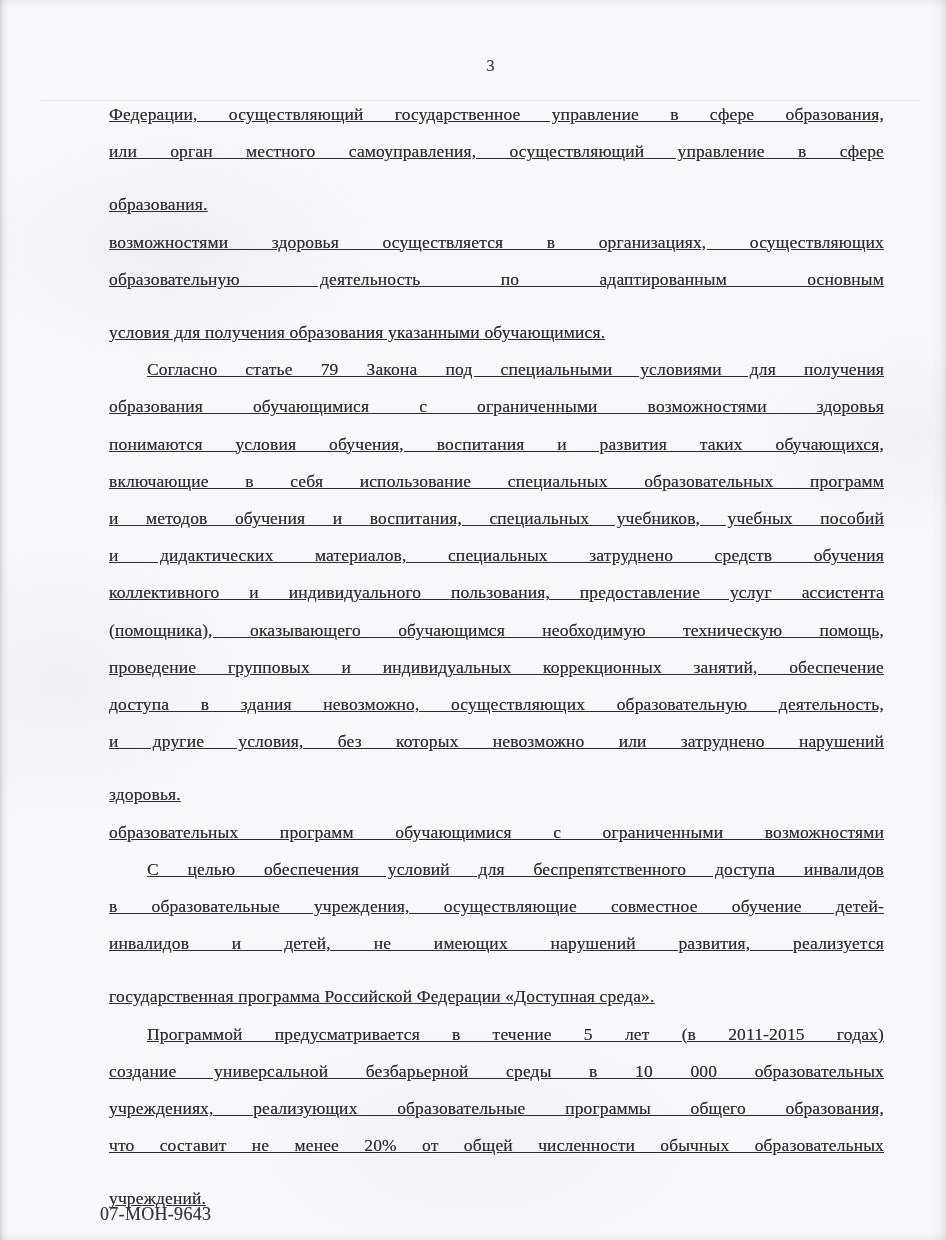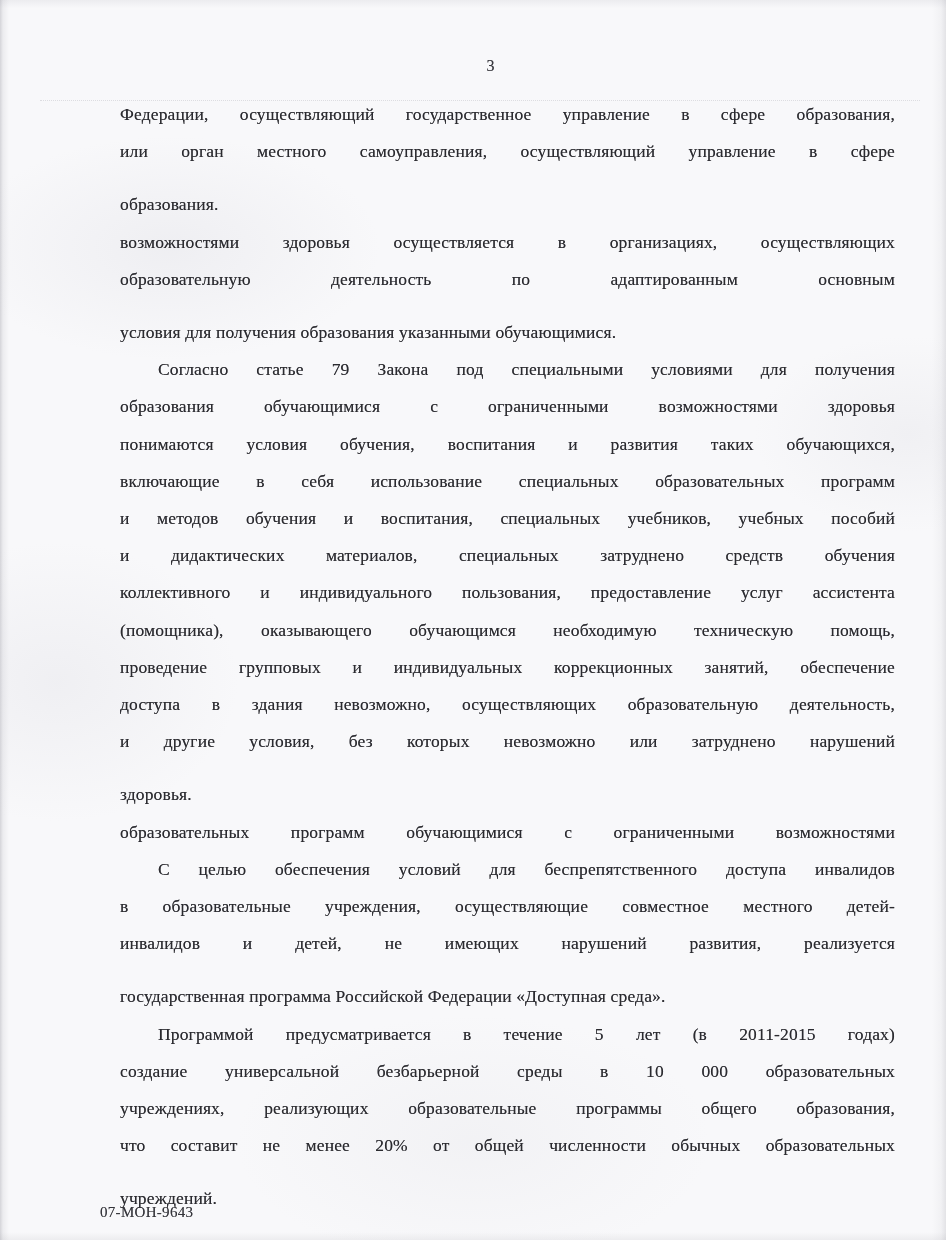--- a/index.html
+++ b/index.html
@@ -41,22 +41,23 @@
     position: absolute;
     top: 100px;
     left: 40px;
     width: 880px;
     height: 0;
     border-top: 1px dotted rgba(150,150,160,0.28);
   }
   .text-block {
     position: absolute;
     top: 96px;
-    left: 120px;
+    left: 109px;
     width: 775px;
+    text-decoration: underline;
   }
   .line {
     font-size: 17.5px;
     line-height: 37.2px;
     letter-spacing: 0.15px;
     white-space: normal;
     text-align: justify;
     text-align-last: justify;
     text-justify: inter-word;
     text-shadow: 0 0 0.6px rgba(43,43,48,0.60);
@@ -65,21 +66,21 @@
     text-align-last: left;
     margin-top: 16px;
   }
   .line.indent {
     padding-left: 38px;
   }
   .footer-ref {
     position: absolute;
     top: 1204px;
     left: 100px;
-    font-size: 15px;
+    font-size: 18px;
     letter-spacing: 0.3px;
     color: #35353b;
     text-shadow: 0 0 0.5px rgba(43,43,48,0.5);
   }
 </style>
 </head>
 <body>
 
 <div class="scan-page">
   <div class="page-number">3</div>
@@ -105,21 +106,21 @@
         <div class="line">коллективного и индивидуального пользования, предоставление услуг ассистента</div>
         <div class="line">(помощника), оказывающего обучающимся необходимую техническую помощь,</div>
         <div class="line">проведение групповых и индивидуальных коррекционных занятий, обеспечение</div>
         <div class="line">доступа в здания невозможно, осуществляющих образовательную деятельность,</div>
         <div class="line">и другие условия, без которых невозможно или затруднено нарушений</div>
         <div class="line last">здоровья.</div>
         <div class="line">образовательных программ обучающимися с ограниченными возможностями</div>
       </div>
       <div class="paragraph">
         <div class="line indent">С целью обеспечения условий для беспрепятственного доступа инвалидов</div>
-        <div class="line">в образовательные учреждения, осуществляющие совместное местного детей-</div>
+        <div class="line">в образовательные учреждения, осуществляющие совместное обучение детей-</div>
         <div class="line">инвалидов и детей, не имеющих нарушений развития, реализуется</div>
         <div class="line last">государственная программа Российской Федерации «Доступная среда».</div>
       </div>
       <div class="paragraph">
         <div class="line indent">Программой предусматривается в течение 5 лет (в 2011-2015 годах)</div>
         <div class="line">создание универсальной безбарьерной среды в 10 000 образовательных</div>
         <div class="line">учреждениях, реализующих образовательные программы общего образования,</div>
         <div class="line">что составит не менее 20% от общей численности обычных образовательных</div>
         <div class="line last">учреждений.</div>
       </div>

